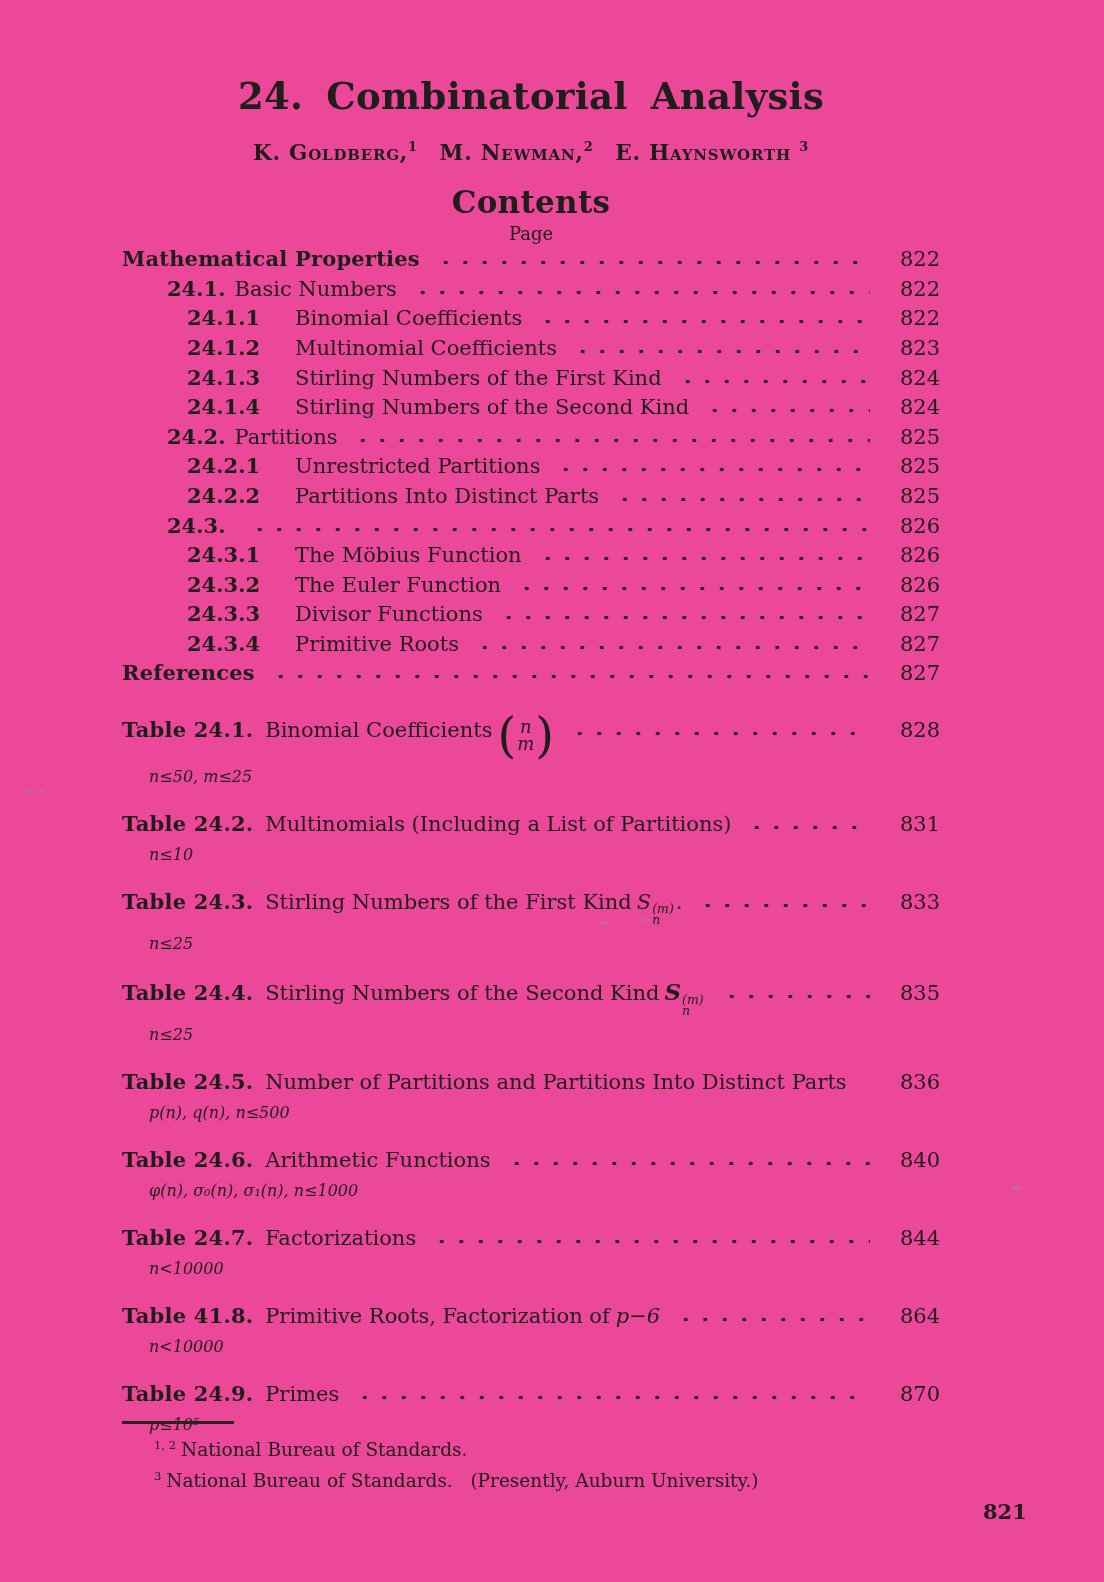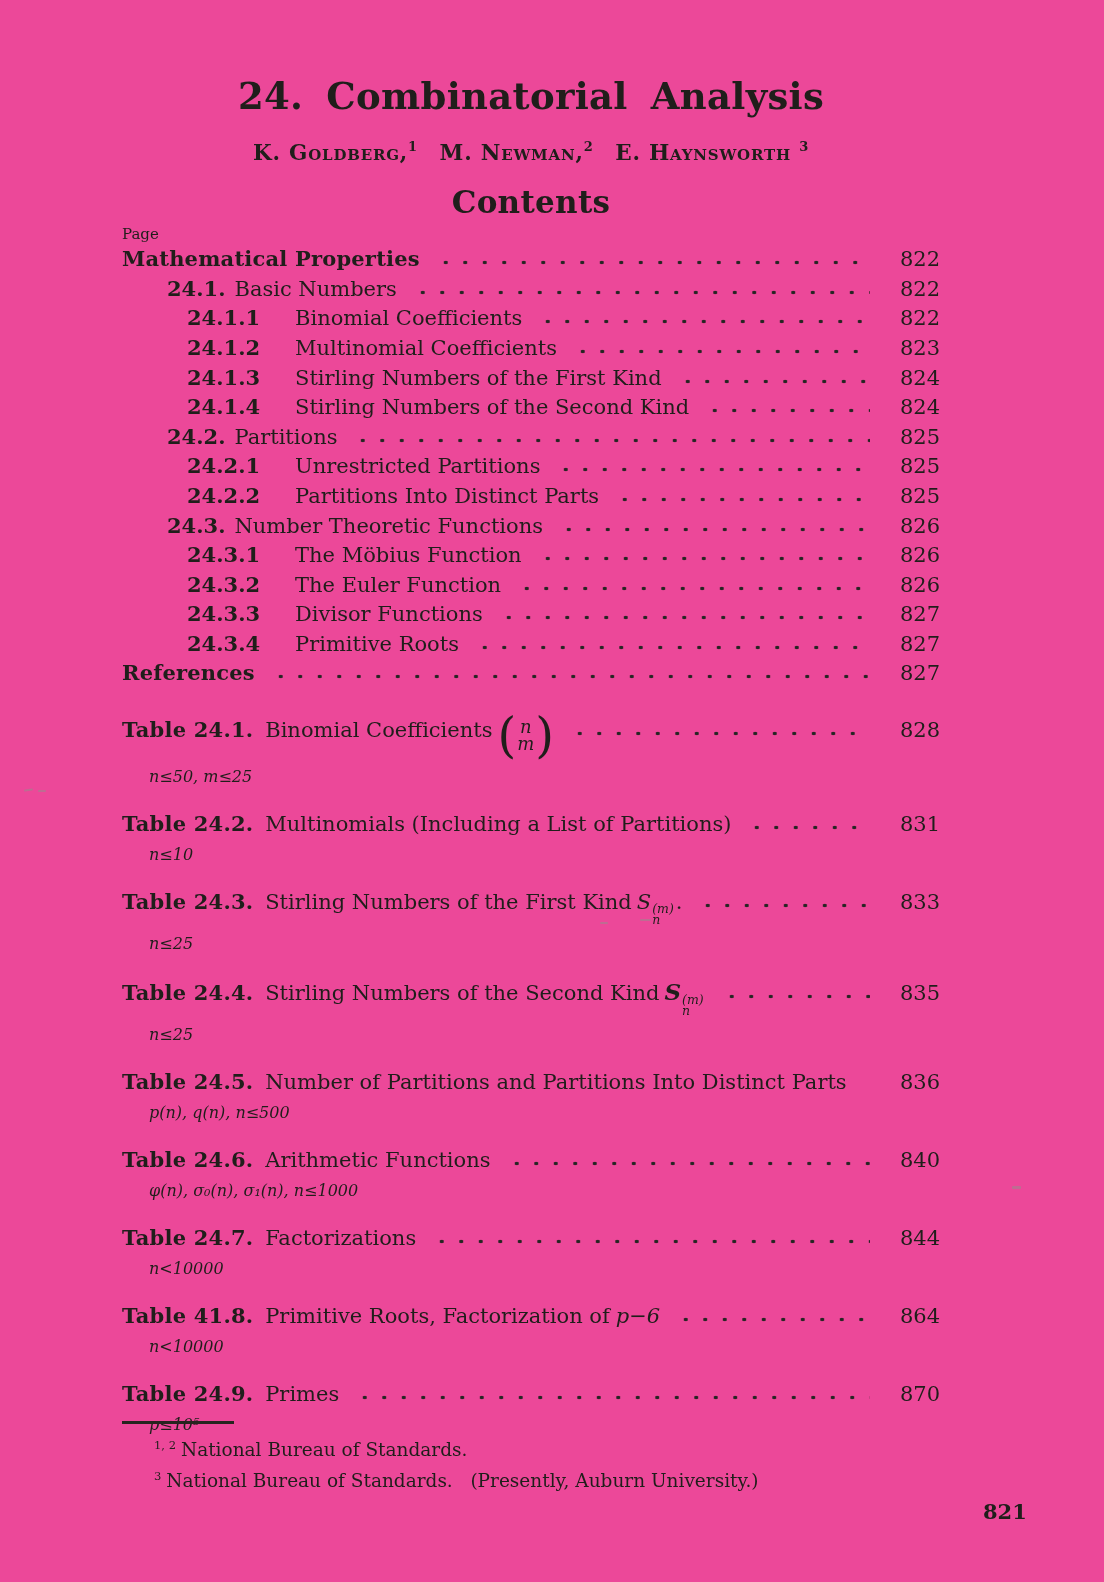--- a/index.html
+++ b/index.html
@@ -12,21 +12,21 @@
     overflow:hidden;
   }
   .content { position:absolute; left:122px; top:74px; width:818px; }
 
   
   .title { text-align:center; font-size:37px; font-weight:700; letter-spacing:0.3px; word-spacing:10px; }
   .authors { text-align:center; margin-top:22px; font-size:21.5px; font-variant:small-caps; letter-spacing:0.8px; }
   .authors .author { margin:0 7px;font-weight:bold; }
   .authors sup { font-size:13px; font-variant:normal; position:relative; top:-1px; }
   .contents-heading { text-align:center; font-size:31px; font-weight:700; margin-top:19px; letter-spacing:0.3px; }
-  .page-col-label { text-align:left; font-size:15px; line-height:20px; margin-top:4px; }
+  .page-col-label { text-align:center; font-size:18px; line-height:20px; margin-top:4px; }
 
   
   .toc { margin-top:2px; }
   .toc-row { display:flex; align-items:baseline; height:29.6px; font-size:21px; }
   .toc-num { font-weight:700; white-space:nowrap; }
   .lvl1 { padding-left:45px; }
   .lvl1 .toc-num { margin-right:9px; }
   .lvl2 { padding-left:65px; }
   .lvl2 .toc-num { width:108px; flex:0 0 auto; }
   .lvl0 .toc-label { font-weight:700; letter-spacing:0.2px; }
@@ -135,21 +135,20 @@
           <span class="toc-page">825</span>
         </div>
       <div class="toc-row lvl2">
           <span class="toc-num">24.2.2</span>
           <span class="toc-label">Partitions Into Distinct Parts</span>
           <span class="leader"></span>
           <span class="toc-page">825</span>
         </div>
       <div class="toc-row lvl1">
           <span class="toc-num">24.3.</span>
-          <span class="toc-label">Number Theoretic Functions</span>
           <span class="leader"></span>
           <span class="toc-page">826</span>
         </div>
       <div class="toc-row lvl2">
           <span class="toc-num">24.3.1</span>
           <span class="toc-label">The Möbius Function</span>
           <span class="leader"></span>
           <span class="toc-page">826</span>
         </div>
       <div class="toc-row lvl2">

